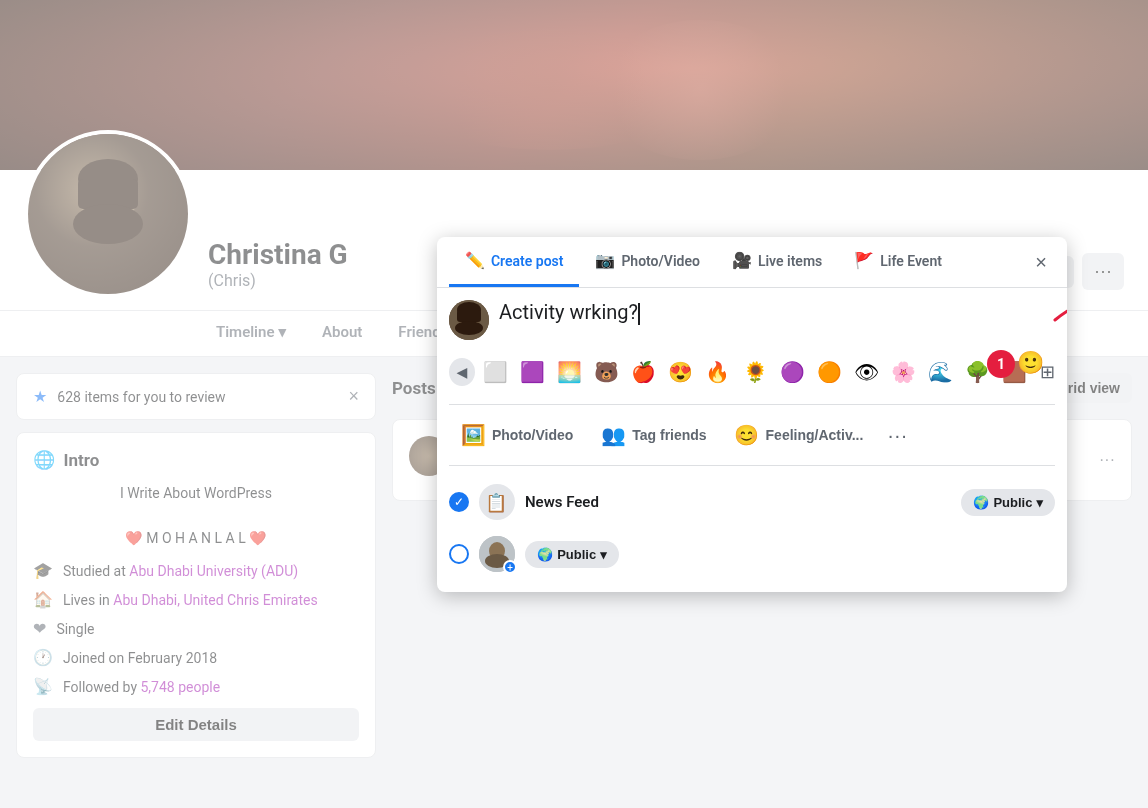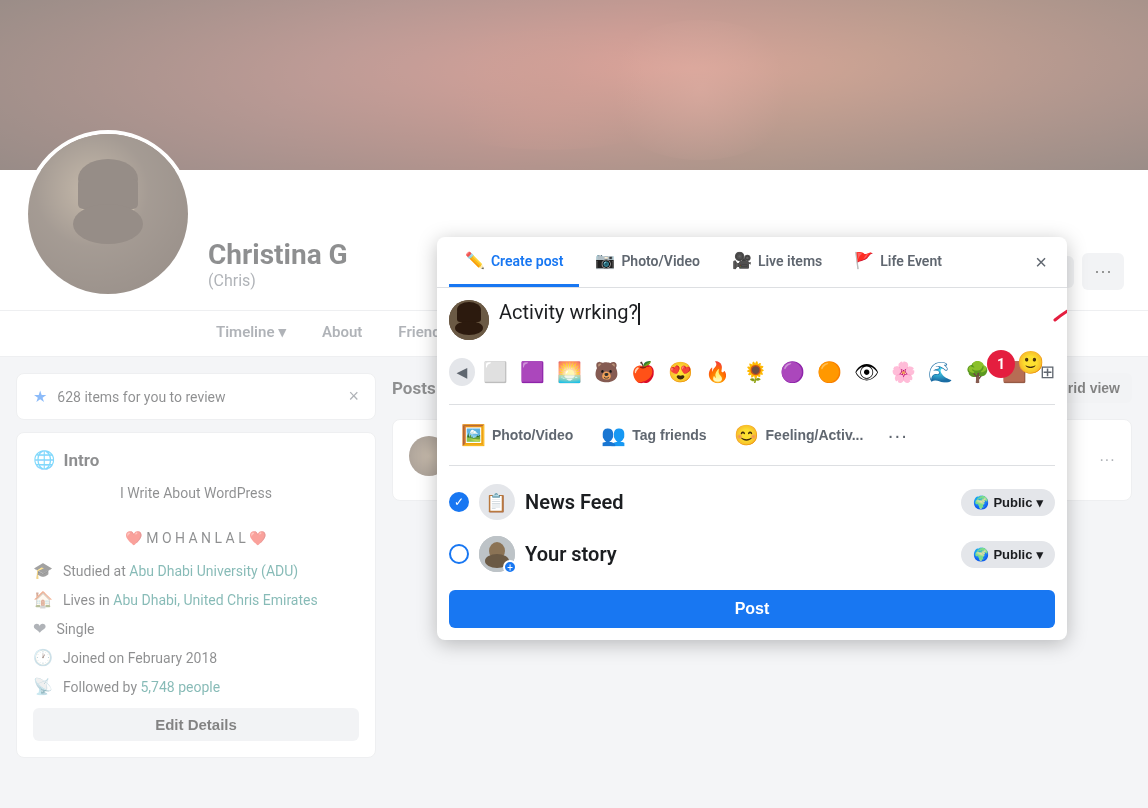--- a/index.html
+++ b/index.html
@@ -204,21 +204,21 @@
       gap: 10px;
     }
     .info-item {
       display: flex;
       align-items: center;
       gap: 10px;
       font-size: 14px;
       color: #1c1e21;
     }
     .info-icon { font-size: 16px; color: #606770; flex-shrink: 0; }
-    .info-link { color: #0f766e; text-decoration: none; }
+    .info-link { color: #a21caf; text-decoration: none; }
 
     .btn-edit-details {
       width: 100%;
       background: #e4e6ea;
       border: none;
       border-radius: 6px;
       padding: 8px;
       font-size: 15px;
       font-weight: 600;
       cursor: pointer;
@@ -494,21 +494,21 @@
       bottom: -2px; right: -2px;
       width: 14px; height: 14px;
       background: #1877f2;
       border-radius: 50%;
       color: #fff;
       font-size: 10px;
       display: flex; align-items: center; justify-content: center;
       border: 2px solid #fff;
     }
     .audience-name {
-      font-size: 20px;
+      font-size: 15px;
       font-weight: 600;
       color: #1c1e21;
       flex: 1;
     }
     .audience-privacy {
       display: flex; align-items: center; gap: 4px;
       background: #e4e6ea;
       border: none; border-radius: 20px;
       padding: 6px 12px;
       font-size: 13px; font-weight: 600;
@@ -812,29 +812,27 @@
           <div style="position:relative; width:36px; height:36px; flex-shrink:0;">
             <div class="story-avatar">
               <svg width="36" height="36" viewBox="0 0 36 36">
                 <circle cx="18" cy="18" r="18" fill="#bdc3c7"></circle>
                 <ellipse cx="18" cy="15" rx="8" ry="9" fill="#8b7355"></ellipse>
                 <ellipse cx="18" cy="25" rx="12" ry="7" fill="#6b5a45"></ellipse>
               </svg>
             </div>
             <div class="story-plus">+</div>
           </div>
-          <span class="audience-name">Your story</span>
           <button class="audience-privacy">
             <span>🌍</span>
             <span>Public</span>
             <span>▾</span>
           </button>
         </div>
 
       </div>
 
       
-      <button class="btn-post">Post</button>
 
     </div>
   </div>
 
 </div>
 
 </body></html>

